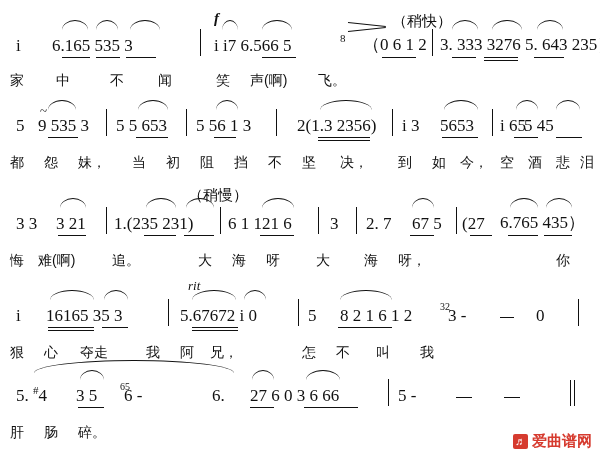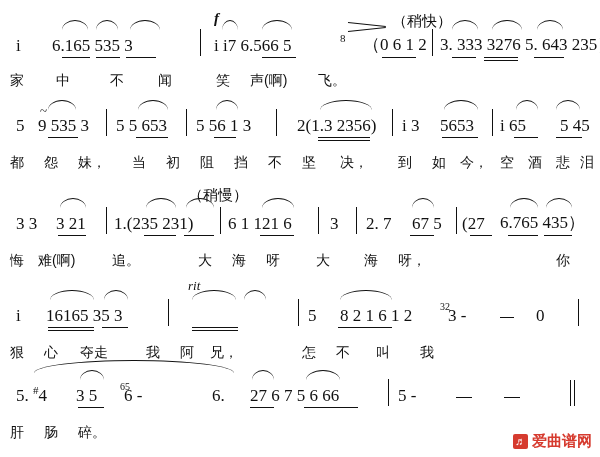--- a/index.html
+++ b/index.html
@@ -160,21 +160,21 @@
       <span class="tok" style="left:116px;">5 5 653</span>
       <span class="bar tall" style="left:186px;"></span>
       <span class="tok" style="left:196px;">5 56 1 3</span>
       <span class="bar tall" style="left:276px;"></span>
       <span class="tok" style="left:297px;">2(1.3 2356)</span>
       <span class="bar tall" style="left:392px;"></span>
       <span class="tok" style="left:402px;">i 3</span>
       <span class="tok" style="left:440px;">5653</span>
       <span class="bar tall" style="left:492px;"></span>
       <span class="tok" style="left:500px;">i 65</span>
-      <span class="tok" style="left:560px;">5 45</span>
+      <span class="tok" style="left:524px;">5 45</span>
 
       <span class="slur" style="left:48px;top:-2px;width:28px;"></span>
       <span class="slur" style="left:138px;top:-2px;width:30px;"></span>
       <span class="slur" style="left:216px;top:-2px;width:22px;"></span>
       <span class="slur" style="left:320px;top:-2px;width:52px;"></span>
       <span class="slur" style="left:444px;top:-2px;width:34px;"></span>
       <span class="slur" style="left:516px;top:-2px;width:22px;"></span>
       <span class="slur" style="left:556px;top:-2px;width:24px;"></span>
 
       <span class="beam" style="left:48px;bottom:-2px;width:30px;"></span>
@@ -257,20 +257,21 @@
       <span class="lt" style="left:556px;">你</span>
     </div>
   </div>
 
   <div class="system" style="top:278px;">
     <div class="ital" style="left:188px;top:0px;">rit</div>
     <div class="notes" style="margin-top:14px;">
       <span class="tok" style="left:16px;">i</span>
       <span class="tok" style="left:46px;">16165 35 3</span>
       <span class="bar tall" style="left:168px;"></span>
+      <span class="tok" style="left:180px;">5.67672 i 0</span>
       <span class="bar tall" style="left:298px;"></span>
       <span class="tok" style="left:308px;">5</span>
       <span class="tok" style="left:340px;">8 2 1 6 1 2</span>
       <span class="tok" style="left:440px;font-size:10px;bottom:14px;">32</span>
       <span class="tok" style="left:448px;">3 -</span>
       <span class="dash" style="left:500px;bottom:8px;width:14px;"></span>
       <span class="tok" style="left:536px;">0</span>
       <span class="bar tall" style="left:578px;"></span>
 
       <span class="slur" style="left:50px;top:-2px;width:44px;"></span>
@@ -301,21 +302,21 @@
     </div>
   </div>
 
   <div class="system" style="top:362px;">
     <div class="notes" style="margin-top:10px;">
       <span class="tok" style="left:16px;">5. <sup style="font-size:11px;">#</sup>4</span>
       <span class="tok" style="left:76px;">3 5</span>
       <span class="tok" style="left:120px;font-size:10px;bottom:14px;">65</span>
       <span class="tok" style="left:124px;">6  -</span>
       <span class="tok" style="left:212px;">6.</span>
-      <span class="tok" style="left:250px;">27 6 7 5 6 66</span>
+      <span class="tok" style="left:250px;">27 6 0 3 6 66</span>
       <span class="bar tall" style="left:388px;"></span>
       <span class="tok" style="left:398px;">5  -</span>
       <span class="dash" style="left:456px;bottom:8px;width:16px;"></span>
       <span class="dash" style="left:504px;bottom:8px;width:16px;"></span>
       <span class="dbar" style="left:570px;"></span>
 
       <span class="slur big" style="left:34px;top:-12px;width:200px;"></span>
       <span class="slur" style="left:80px;top:-2px;width:24px;"></span>
       <span class="slur" style="left:252px;top:-2px;width:22px;"></span>
       <span class="slur" style="left:306px;top:-2px;width:34px;"></span>

